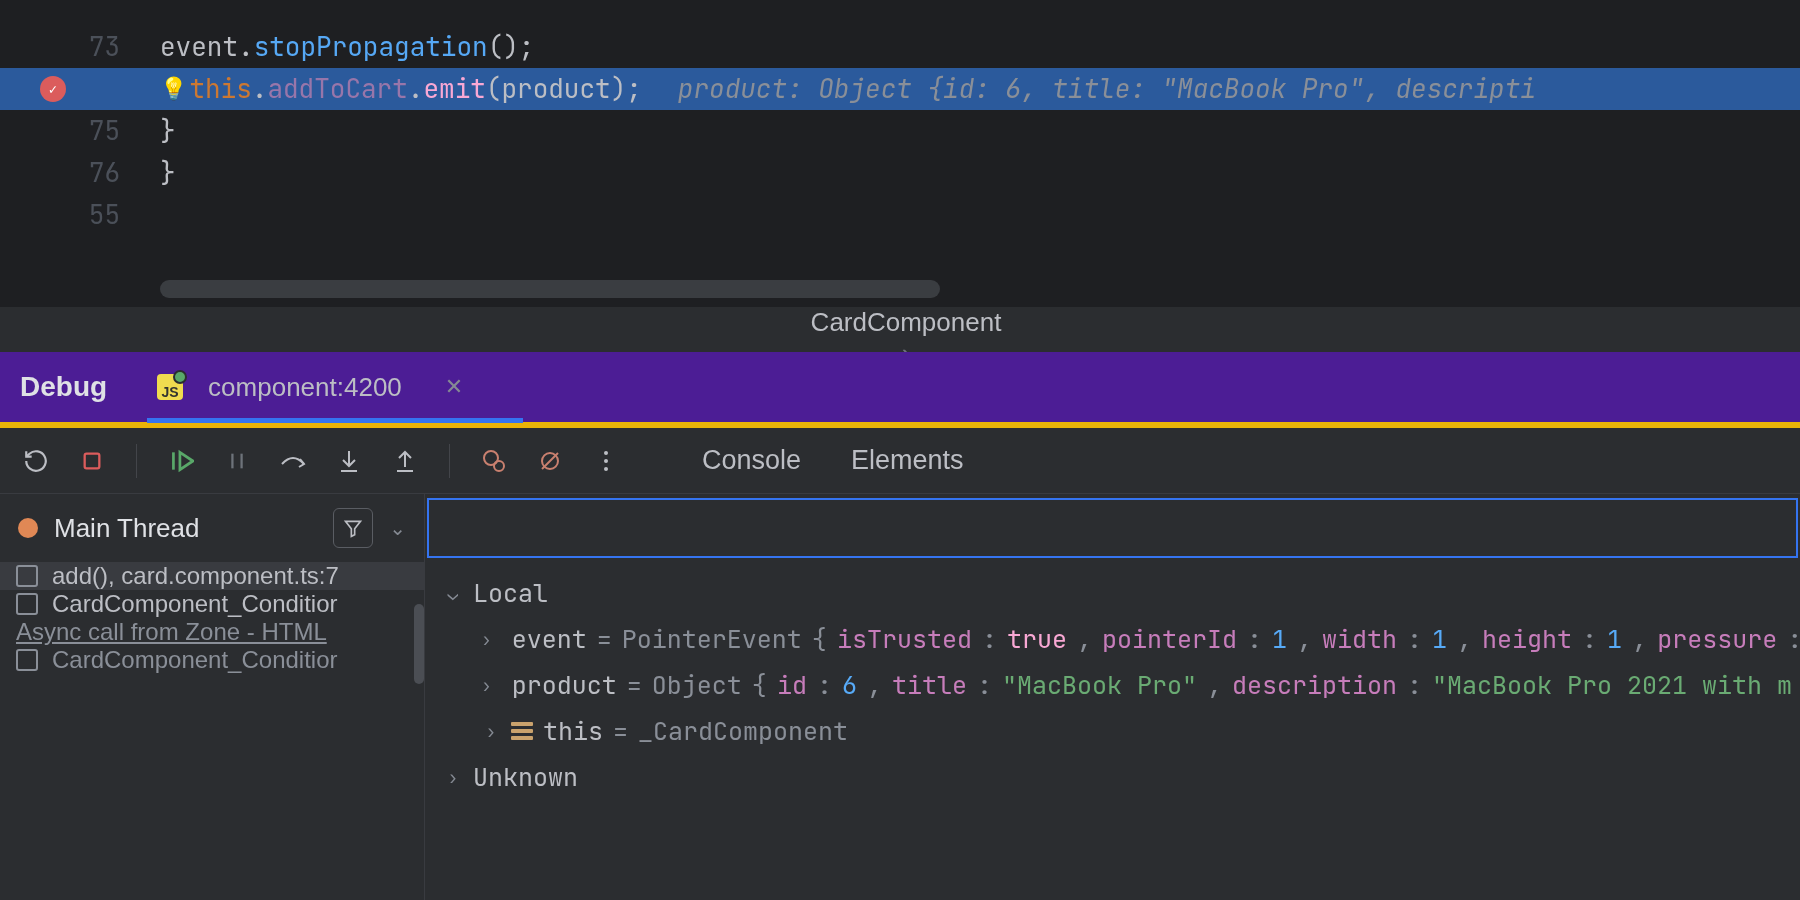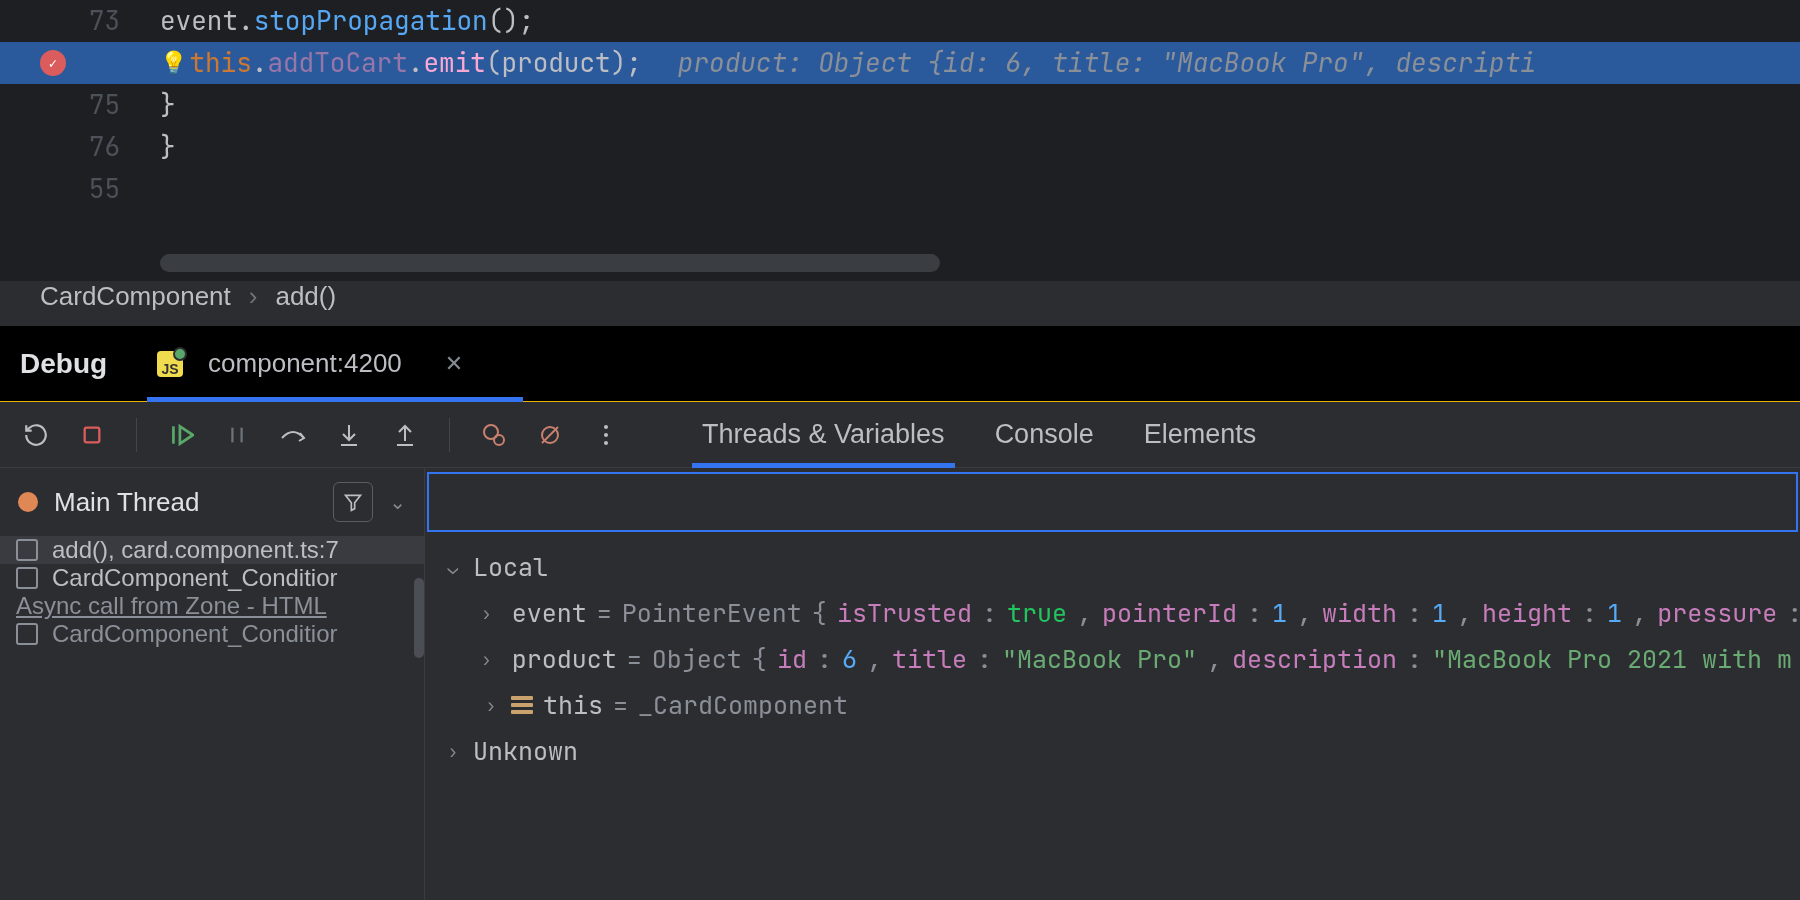--- a/index.html
+++ b/index.html
@@ -15,20 +15,21 @@
     flex-direction: column;
   }
   
   .editor {
     background: #1e1f22;
     font-family: "JetBrains Mono", Consolas, monospace;
     font-size: 26px;
     line-height: 1.6;
     position: relative;
     height: 280px;
+    margin-top: 26px;
   }
   .code-line {
     display: flex;
     align-items: center;
     height: 42px;
   }
   .gutter {
     width: 160px;
     display: flex;
     align-items: center;
@@ -84,39 +85,40 @@
     background: #3a3d41;
     border-radius: 9px;
   }
 
   
   .breadcrumb {
     background: #2b2d30;
     border-top: 1px solid #1e1f22;
     height: 46px;
     display: flex;
-    align-items: flex-start;
-    padding-left: 40px;
+    align-items: center;
+    padding-left: 12px;
     color: #bcbec4;
     font-size: 26px;
+    flex-direction: column;
   }
   .breadcrumb .sep {
     margin: 0 18px;
     color: #6e737a;
   }
 
   
   .debug-tabs {
-    background: #000000;
+    background: #4c1d95;
     height: 76px;
     display: flex;
     align-items: center;
     padding-left: 20px;
     gap: 50px;
-    border-bottom: 1px solid #eab308;
+    border-bottom: 6px solid #eab308;
   }
   .debug-label { font-weight: 600; color: #dfe1e5; font-size: 28px; }
   .debug-tab {
     display: flex;
     align-items: center;
     gap: 25px;
     height: 100%;
     position: relative;
     color: #bcbec4;
     font-size: 26px;
@@ -299,21 +301,21 @@
     justify-content:space-between;
   }
   .field-icon span { height:4px; background:#c9a26d; border-radius:1px; }
   .v-name  { color:#bcbec4; }
   .v-eq    { color:#8a8f98; }
   .v-type  { color:#8a8f98; }
   .v-brace { color:#8a8f98; }
   .v-key   { color:#c77dbb; }
   .v-str   { color:#6aab73; }
   .v-num   { color:#57aaf7; }
-  .v-bool  { color:#22c55e; }
+  .v-bool  { color:#f9a8d4; }
 </style>
 </head>
 <body>
 
 <div class="editor">
   <div class="code-line">
     <div class="gutter">73</div>
     <div class="code-content">      <span><span class="tok-plain">event</span><span class="tok-punct">.</span><span class="tok-member">stopPropagation</span><span class="tok-punct">();</span></span></div>
   </div>
   <div class="code-line exec-line">
@@ -414,23 +416,20 @@
   </span>
   <span class="tb-btn">
     <svg width="6" height="24" viewBox="0 0 6 24" fill="#bcbec4">
         <circle cx="3" cy="4" r="2"></circle>
         <circle cx="3" cy="12" r="2"></circle>
         <circle cx="3" cy="20" r="2"></circle>
       </svg>
   </span>
 
   <div class="subtabs">
-    <div class="subtab active">
-        <span>Threads &amp; Variables</span>
-      </div>
     <div class="subtab">
         <span>Console</span>
       </div>
     <div class="subtab">
         <span>Elements</span>
       </div>
   </div>
 </div>
 
 <div class="debug-body">

